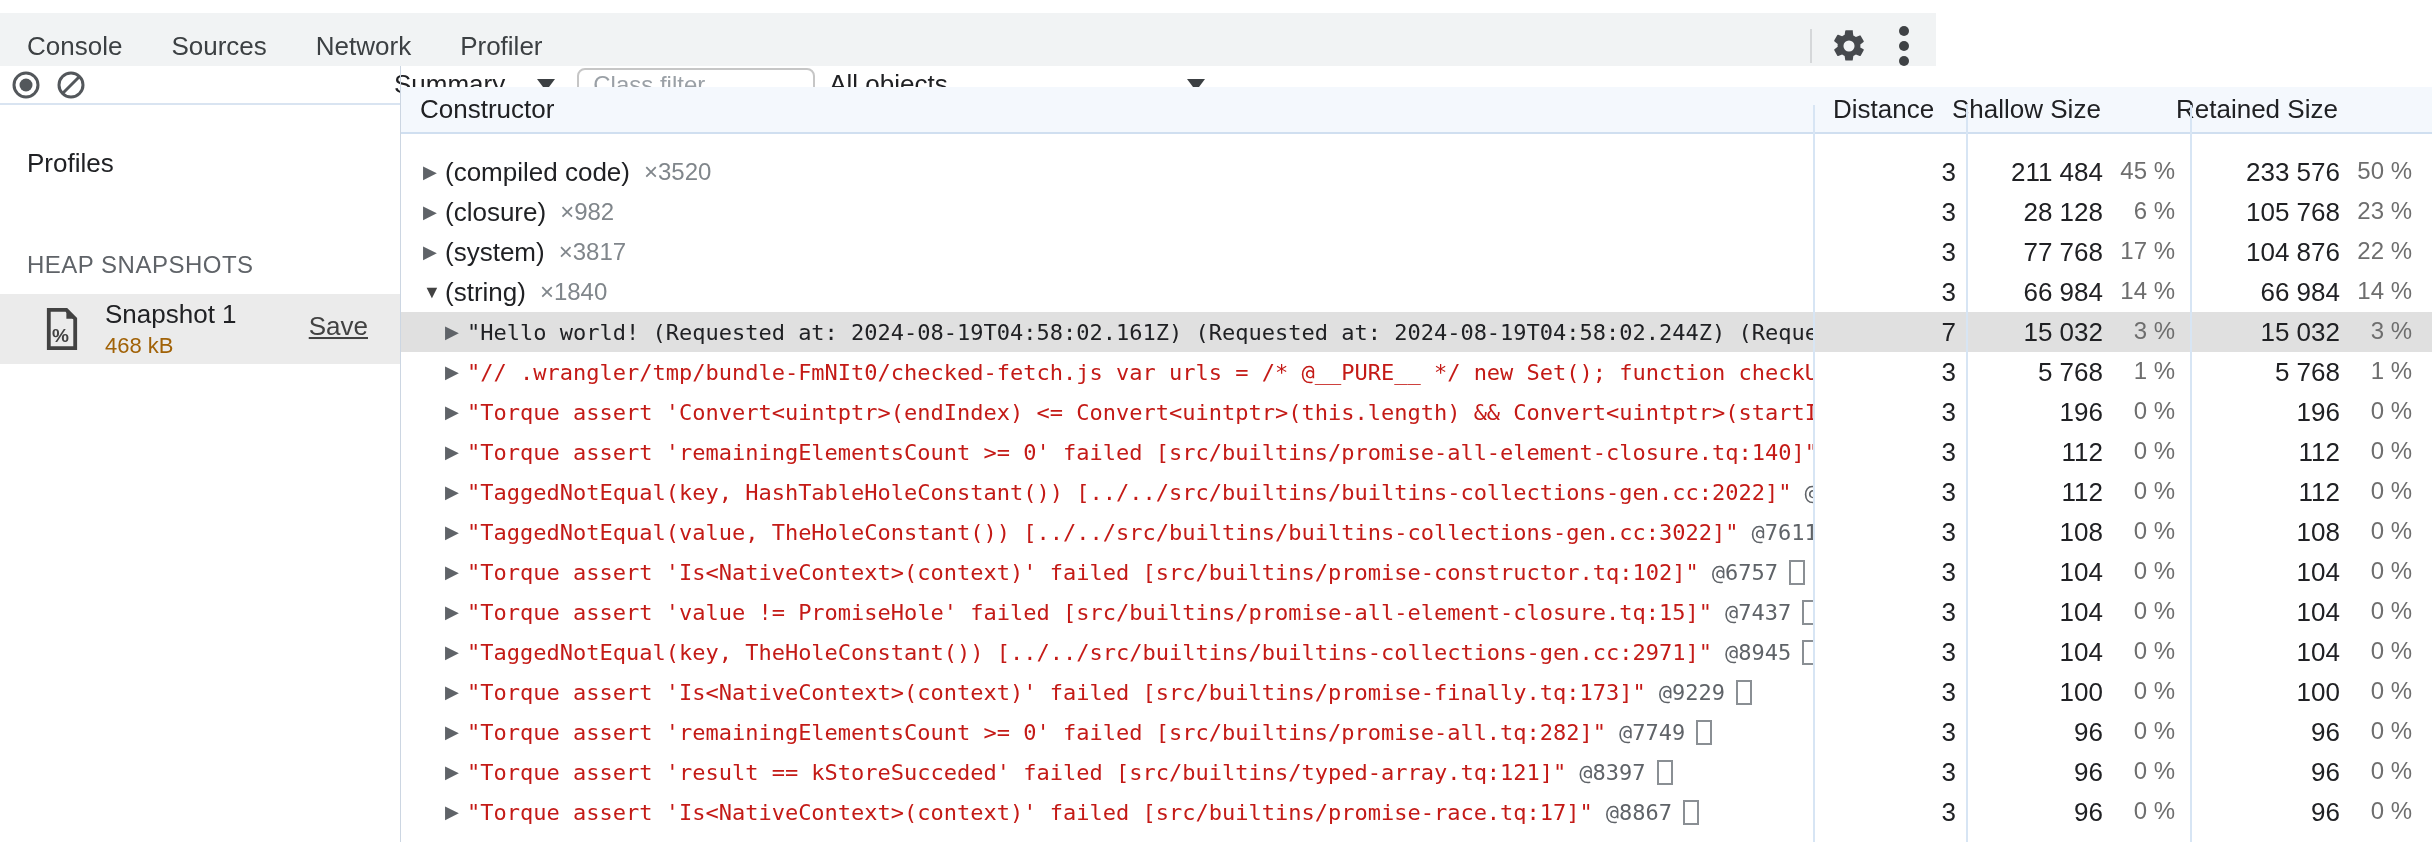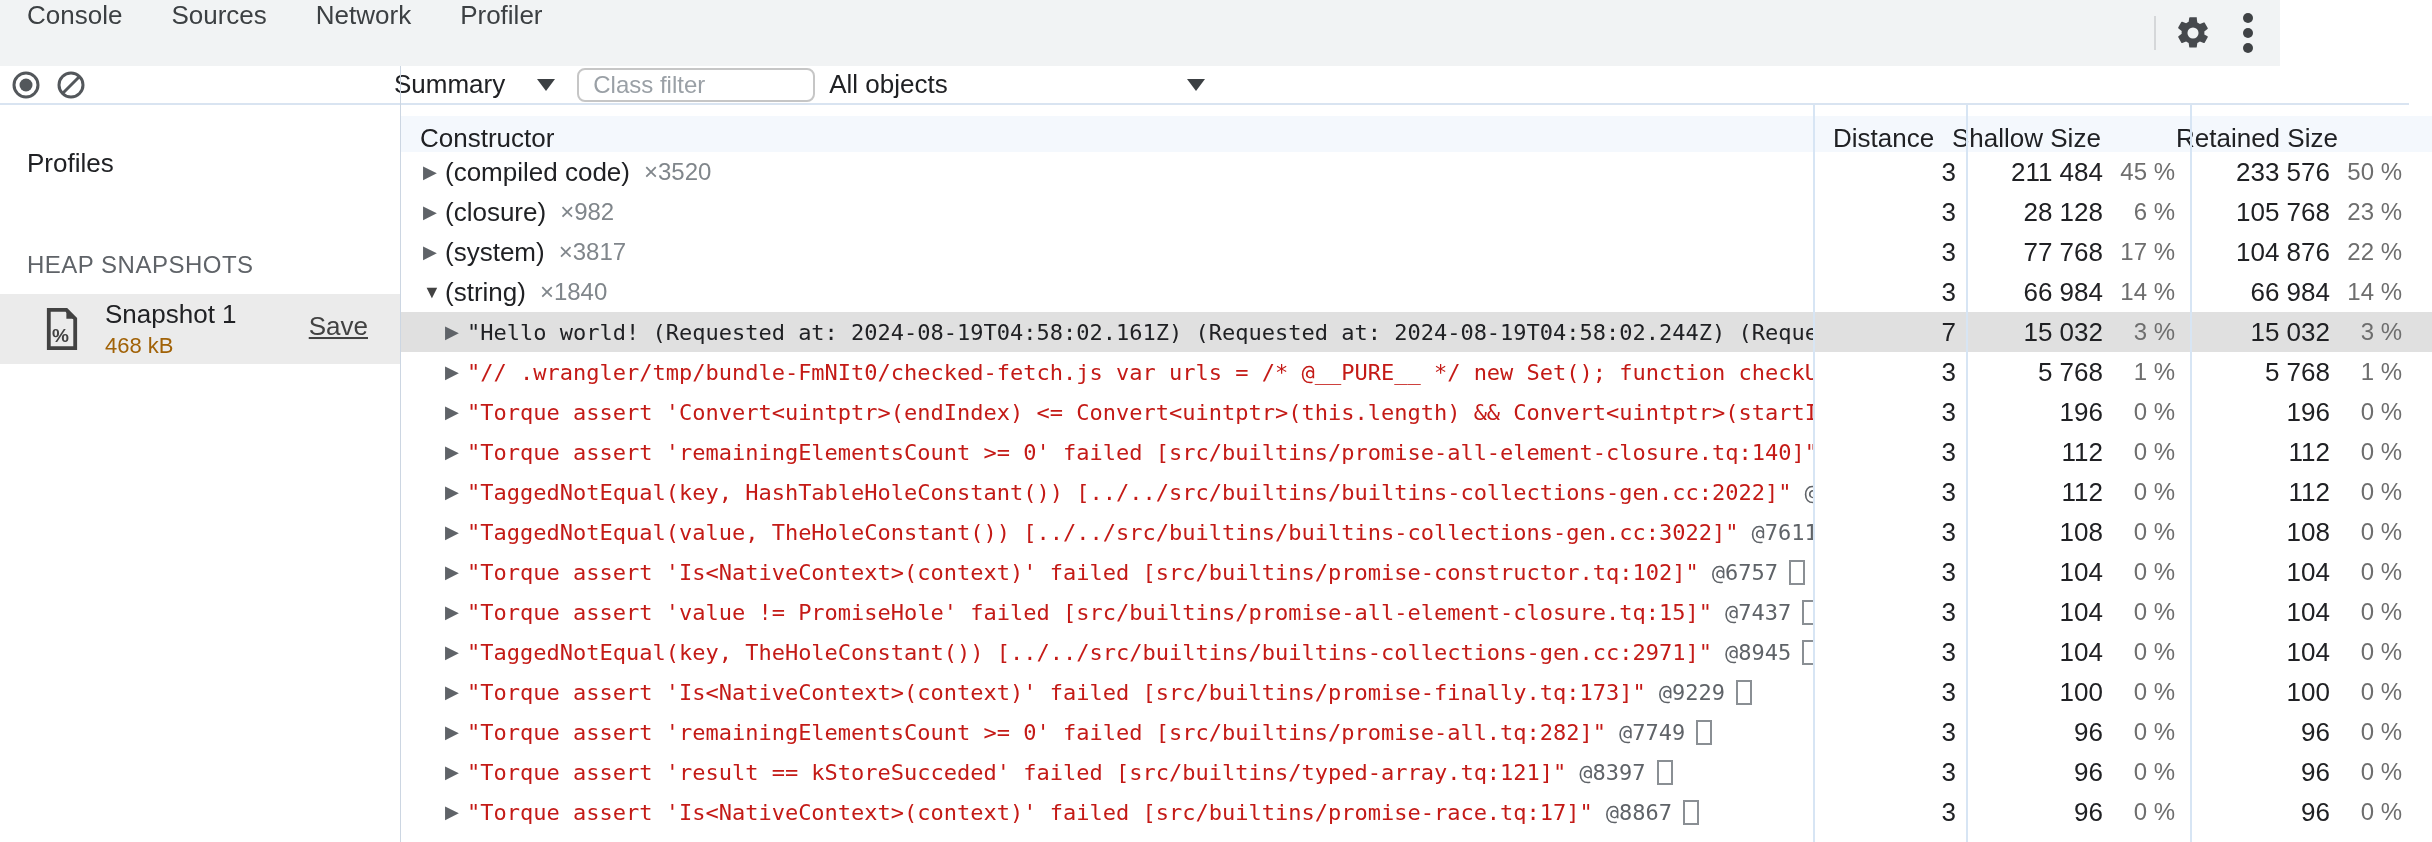--- a/index.html
+++ b/index.html
@@ -2,21 +2,21 @@
 <html><head>
 <meta charset="utf-8">
 <style>
   html,body{margin:0;padding:0;}
   body{
     width:2432px;height:842px;overflow:hidden;background:#fff;
     font-family:"Liberation Sans",sans-serif;color:#202124;
     position:relative;-webkit-font-smoothing:antialiased;
   }
   
-  .tabbar{position:absolute;top:0;left:0;width:2280px;height:66px;background:#f1f3f4;display:flex;align-items:flex-start;}
+  .tabbar{position:absolute;top:13px;left:0;width:1936px;height:66px;background:#f1f3f4;display:flex;align-items:center;}
   .tab{position:relative;display:flex;align-items:center;padding:0 22px;margin-left:5px;font-size:26px;color:#3c4043;white-space:nowrap;}
   .tab.active{color:#1967d2;}
   .tab.active::after{content:"";position:absolute;left:2px;right:2px;bottom:0;height:5px;background:#1a73e8;}
   .tabbar-right{position:absolute;right:0;top:0;height:66px;display:flex;align-items:center;}
   .tb-divider{width:2px;height:34px;background:#d5d7d9;margin-right:18px;}
   .icon-btn{display:flex;align-items:center;justify-content:center;}
   .gear-btn{margin-right:30px;}
   .kebab-btn{margin-right:26px;}
   
   .side-toolbar{position:absolute;top:66px;left:0;width:400px;height:39px;box-sizing:border-box;background:#fff;border-bottom:2px solid #d9e4f1;display:flex;align-items:center;padding-left:12px;}
@@ -35,21 +35,21 @@
   
   .sidebar{position:absolute;top:118px;left:0;width:400px;bottom:0;background:#fff;}
   .profiles-title{margin:30px 0 0 27px;font-size:26px;color:#202124;}
   .heap-title{margin:72px 0 0 27px;font-size:24px;color:#5f6368;letter-spacing:.5px;}
   .snapshot-row{position:relative;margin-top:15px;height:70px;background:#ebebeb;display:flex;align-items:center;padding-left:44px;box-sizing:border-box;}
   .snap-texts{margin-left:25px;display:flex;flex-direction:column;}
   .snap-name{font-size:26px;color:#202124;}
   .snap-size{font-size:22px;color:#a16207;margin-top:3px;}
   .save-link{position:absolute;right:32px;top:50%;transform:translateY(-58%);font-size:26px;color:#424242;text-decoration:underline;cursor:pointer;}
   
-  .grid-header{position:absolute;left:401px;top:116px;width:2031px;height:47px;box-sizing:border-box;background:#f4f8fd;border-bottom:2px solid #d0dff0;display:flex;align-items:center;font-size:26px;color:#202124;}
+  .grid-header{position:absolute;left:401px;top:87px;width:2031px;height:47px;box-sizing:border-box;background:#f4f8fd;border-bottom:2px solid #d0dff0;display:flex;align-items:center;font-size:26px;color:#202124;}
   .hc{box-sizing:border-box;white-space:nowrap;overflow:hidden;flex:none;}
   .hc-constructor{width:1412px;padding-left:19px;}
   .hc-distance{width:127px;padding-left:20px;}
   .hc-shallow{width:224px;padding-left:12px;}
   .hc-retained{width:292px;padding-left:12px;}
   .col-line{position:absolute;top:105px;height:737px;width:2px;background:#d7e5f4;z-index:3;}
   .grid-body{position:absolute;left:401px;top:152px;width:2031px;bottom:0;overflow:hidden;background:#fff;}
   .row{display:flex;height:40px;align-items:center;}
   .row.selected{background:#e0e0e0;}
   .cell{box-sizing:border-box;flex:none;}
@@ -57,23 +57,23 @@
   .indent{width:22px;flex:none;}
   .tri{width:22px;flex:none;font-size:18px;color:#5f6368;line-height:1;}
   .tri.open{color:#424242;}
   .cname{font-size:26px;color:#202124;flex:none;}
   .count{font-size:24px;color:#80868b;margin-left:14px;flex:none;}
   .str{font-family:"DejaVu Sans Mono",monospace;font-size:22px;color:#c41a16;flex:none;}
   .row.selected .str{color:#202124;}
   .ref{font-family:"DejaVu Sans Mono",monospace;font-size:22px;color:#5f6368;margin-left:13px;flex:none;}
   .tofu{display:inline-block;width:16px;height:25px;border:2px solid #8a8f94;box-sizing:border-box;margin-left:11px;flex:none;}
   .cell-distance{width:153px;padding-right:10px;text-align:right;font-size:26px;color:#202124;}
-  .cell-size{display:flex;align-items:center;}
+  .cell-size{display:flex;align-items:flex-start;}
   .cell-shallow{width:224px;padding-right:15px;}
-  .cell-retained{width:242px;padding-right:30px;}
+  .cell-retained{width:242px;padding-right:20px;}
   .cell-size .num{flex:1;text-align:right;font-size:26px;color:#202124;white-space:nowrap;}
   .cell-size .pct{width:72px;text-align:right;font-size:24px;color:#6e6e6e;white-space:nowrap;}
 </style>
 </head>
 <body>
 
 <div class="tabbar">
   <div class="tab">
       <span>Console</span>
     </div>

